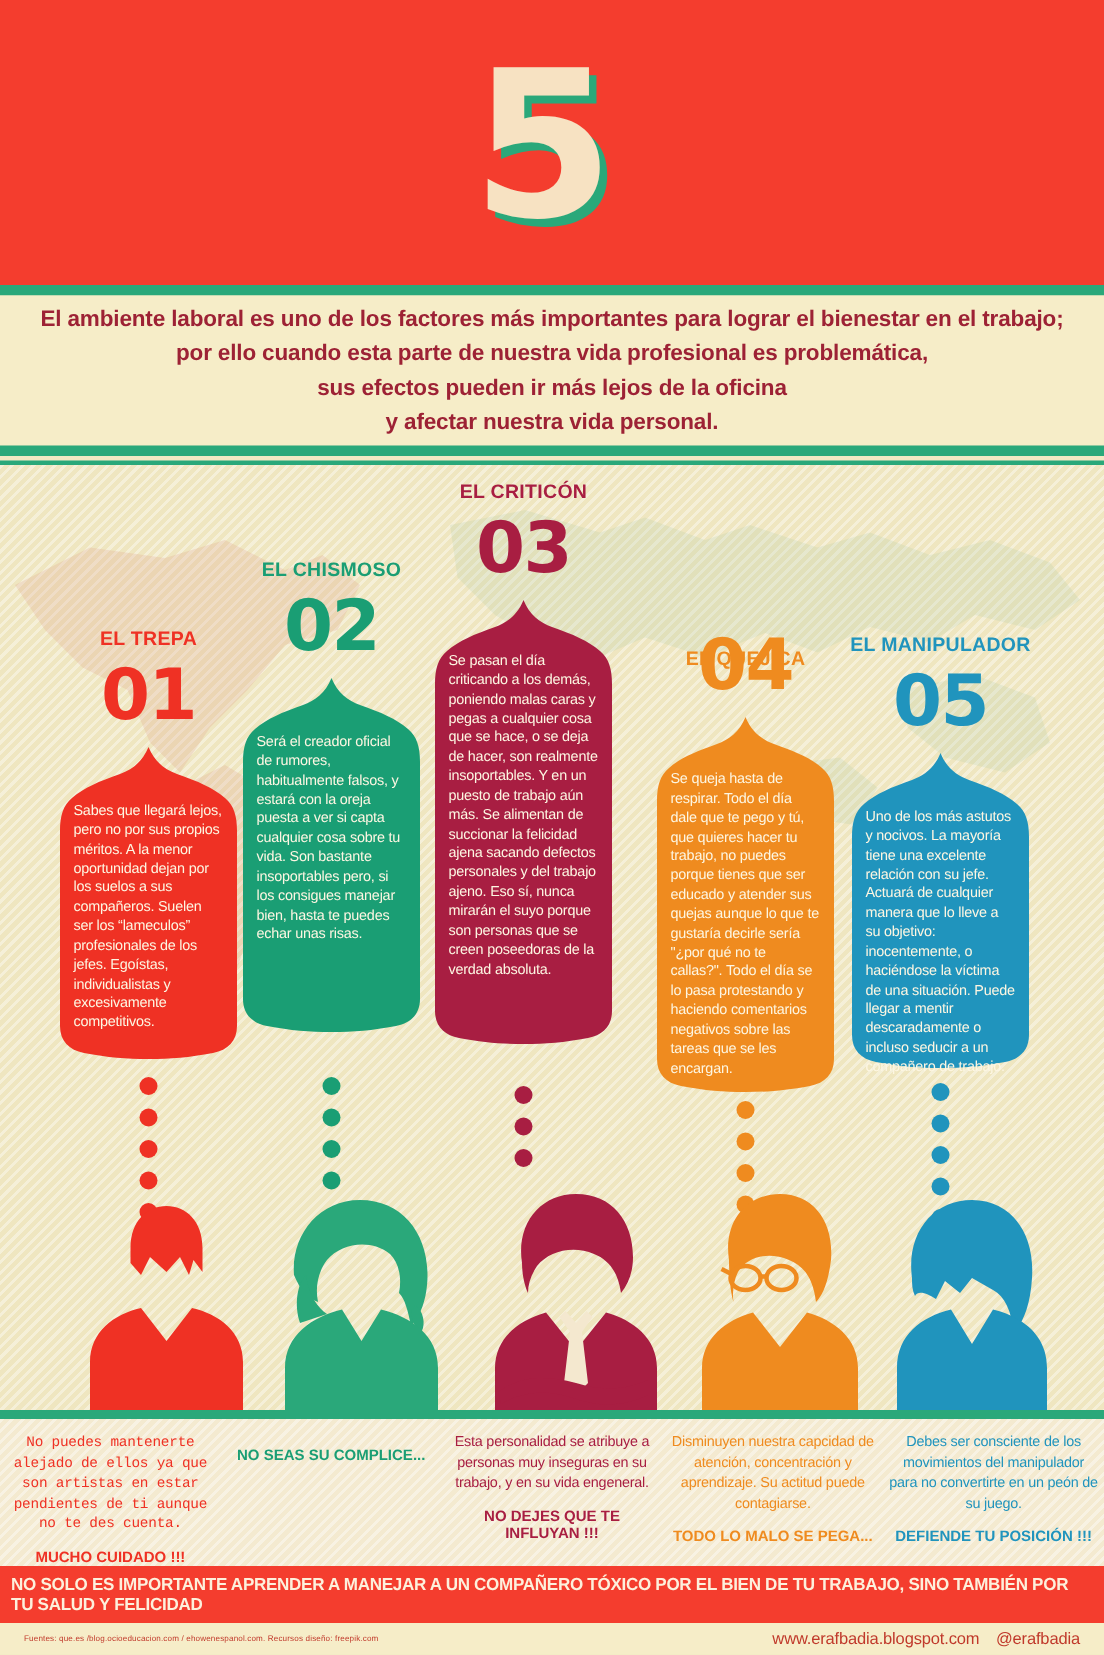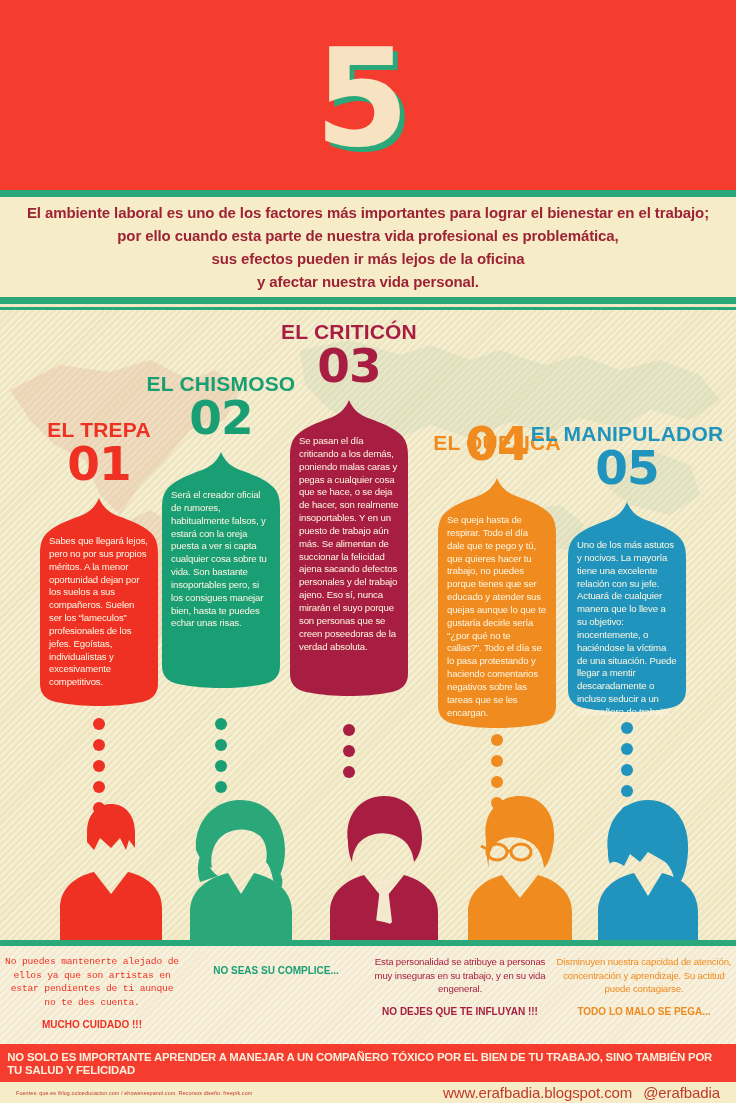--- a/index.html
+++ b/index.html
@@ -128,21 +128,21 @@
     position: absolute;
     width: 118px;
   }
   .card-label {
     position: absolute;
     left: 50%;
     transform: translateX(-50%);
     white-space: nowrap;
     font-family: "Liberation Sans", sans-serif;
     font-weight: bold;
-    font-size: 21px;
+    font-size: 13px;
     letter-spacing: 0.2px;
     text-align: center;
   }
   .card-num {
     position: absolute;
     left: 50%;
     transform: translateX(-50%);
     font-family: "DejaVu Sans", sans-serif;
     font-weight: bold;
     font-size: 47px;
@@ -255,21 +255,21 @@
     color: #c0392b;
     letter-spacing: 0.1px;
   }
   .credit-right {
     display: flex;
     align-items: baseline;
     gap: 11px;
   }
   .credit-right span {
     font-family: "Liberation Sans", sans-serif;
-    font-size: 15px;
+    font-size: 11px;
     color: #c0392b;
     letter-spacing: -0.1px;
   }
 </style>
 </head>
 <body>
 
 <div id="poster">
 
   <div class="header">
@@ -444,20 +444,24 @@
       <div class="sum-cta" style="color:#1a9e74;">NO SEAS SU COMPLICE...</div>
     </div>
     <div class="sum-col">
       <div class="sum-body" style="color:#a81e42;">Esta personalidad se atribuye a personas muy inseguras en su trabajo, y en su vida engeneral.</div>
       <div class="sum-cta" style="color:#a81e42;">NO DEJES QUE TE INFLUYAN !!!</div>
     </div>
     <div class="sum-col">
       <div class="sum-body" style="color:#ef8b1f;">Disminuyen nuestra capcidad de atención, concentración y aprendizaje. Su actitud puede contagiarse.</div>
       <div class="sum-cta" style="color:#ef8b1f;">TODO LO MALO SE PEGA...</div>
     </div>
+    <div class="sum-col">
+      <div class="sum-body" style="color:#2094bd;">Debes ser consciente de los movimientos del manipulador para no convertirte en un peón de su juego.</div>
+      <div class="sum-cta" style="color:#2094bd;">DEFIENDE TU POSICIÓN !!!</div>
+    </div>
   </div>
 
   <div class="footer-bar">
     <span>NO SOLO ES IMPORTANTE APRENDER A MANEJAR A UN COMPAÑERO TÓXICO POR EL BIEN DE TU TRABAJO, SINO TAMBIÉN POR TU SALUD Y FELICIDAD</span>
   </div>
   <div class="footer-credits">
     <div class="credit-src">Fuentes: que.es /blog.ocioeducacion.com / ehowenespanol.com.  Recursos diseño: freepik.com</div>
     <div class="credit-right">
       <span>www.erafbadia.blogspot.com</span>
       <span>@erafbadia</span>

